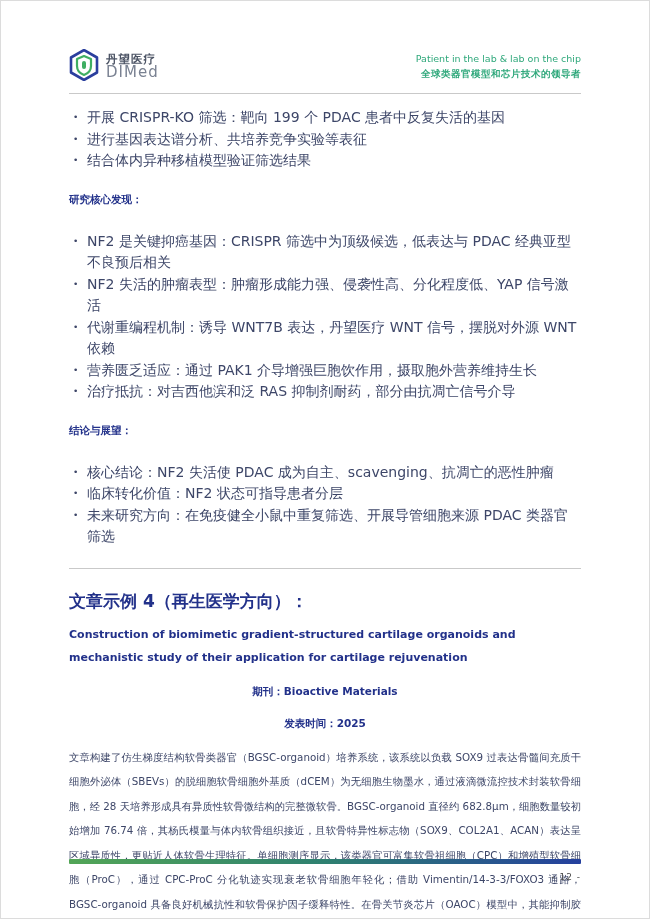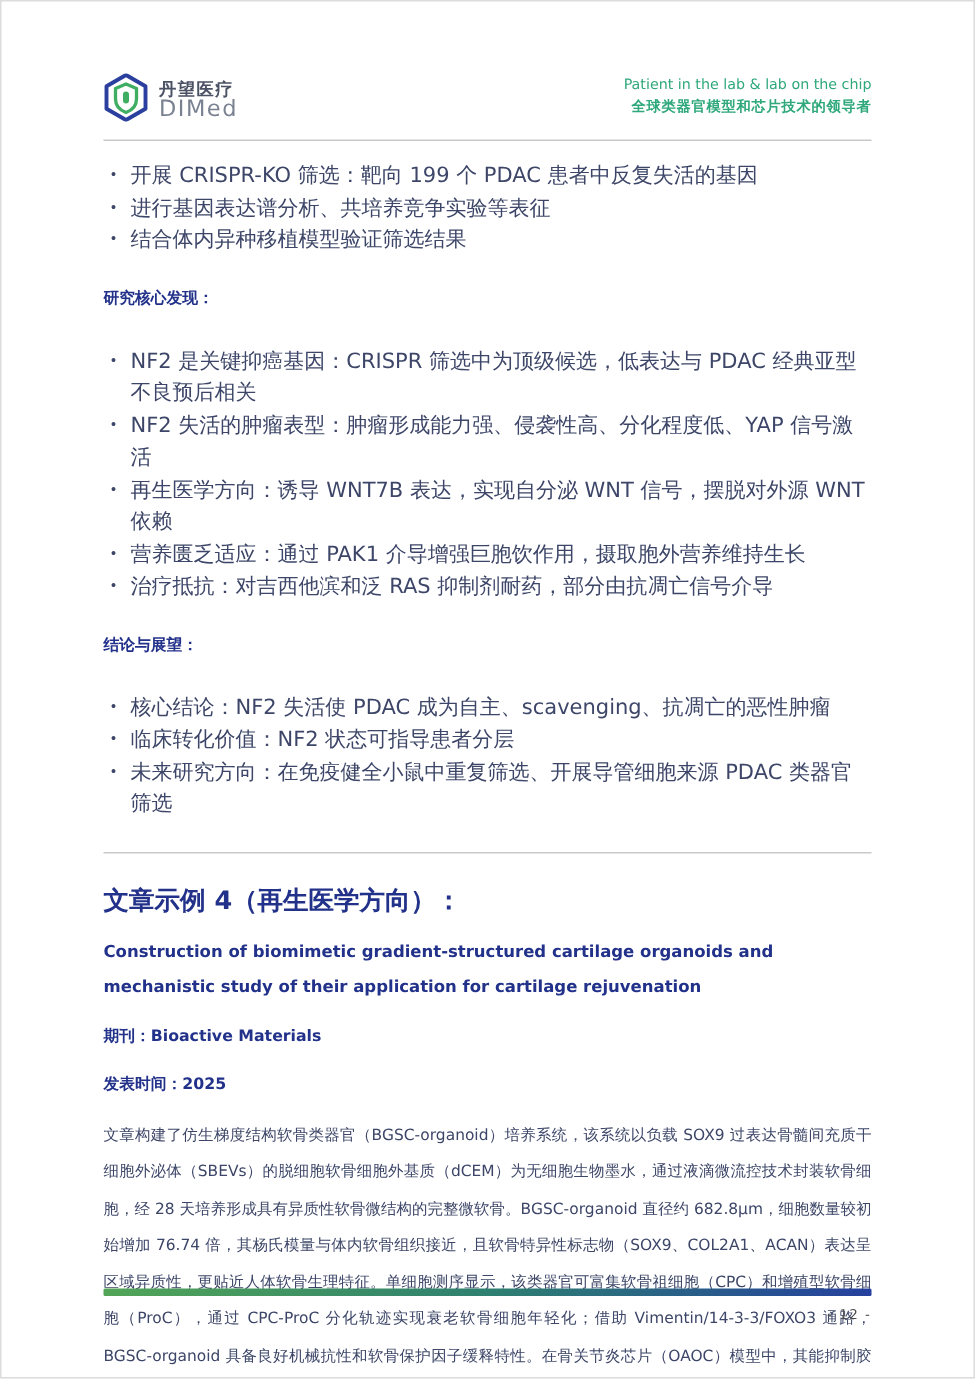--- a/index.html
+++ b/index.html
@@ -4,21 +4,21 @@
 <style>
   html,body{margin:0;padding:0;background:#e8e8e8;}
   body{font-family:"DejaVu Sans","Liberation Sans",sans-serif;}
   .page{
     position:relative;width:650px;height:919px;margin:0 auto;
     background:#ffffff;box-sizing:border-box;
     padding:48px 68px 0 68px;overflow:hidden;
     border:1px solid #dcdcdc;
   }
   
-  .header{display:flex;justify-content:space-between;align-items:flex-start;}
+  .header{display:flex;justify-content:space-between;align-items:flex-end;}
   .logo{display:flex;align-items:center;gap:7px;}
   .logo-icon{width:30px;height:32px;flex:0 0 auto;}
   .logo-text .cn{font-size:11.5px;font-weight:bold;color:#4a5263;letter-spacing:1px;line-height:14px;}
   .logo-text .en{font-size:15px;color:#7a8292;letter-spacing:1px;line-height:12px;}
   .taglines{text-align:right;}
   .taglines .en{font-size:9.5px;color:#2fa87b;line-height:15px;}
   .taglines .cn{font-size:9.5px;color:#2fa87b;font-weight:bold;letter-spacing:.5px;line-height:15px;}
   .rule{border:none;border-top:1px solid #c9c9c9;margin:12px 0 0 0;}
   
   .bullets{list-style:none;margin:13px 0 0 0;padding:0 0 0 4px;}
@@ -32,21 +32,21 @@
   .sec-heading{
     margin:17px 0 0 0;font-size:10.5px;font-weight:bold;color:#22318a;line-height:20px;
   }
   .bullets.tight{margin-top:22px;}
   .article-heading{
     margin:22px 0 0 0;font-size:17px;font-weight:bold;color:#22318a;line-height:20px;
   }
   .article-title{
     margin:12px 0 0 0;font-size:11px;font-weight:bold;color:#22318a;line-height:23px;
   }
-  .meta-line{margin:12px 0 0 0;font-size:10.5px;font-weight:bold;color:#22318a;line-height:20px;}
+  .meta-line{margin:12px 0 0 0;font-size:10.5px;font-weight:bold;color:#22318a;line-height:20px;text-align:center;}
   .abstract{
     margin:12px 0 0 0;font-size:10.3px;color:#3d4668;line-height:24.5px;
     text-align:justify;
   }
   
   .footer{position:absolute;left:68px;right:68px;bottom:36px;}
   .footer-bar{
     height:5px;border-radius:1px;
     background:linear-gradient(to right,#52a556 0%,#2e8070 50%,#25409e 100%);
   }
@@ -82,21 +82,21 @@
   <ul class="bullets">
     <li>开展 CRISPR-KO 筛选：靶向 199 个 PDAC 患者中反复失活的基因</li>
     <li>进行基因表达谱分析、共培养竞争实验等表征</li>
     <li>结合体内异种移植模型验证筛选结果</li>
   </ul>
 
   <div class="sec-heading">研究核心发现：</div>
   <ul class="bullets tight">
     <li>NF2 是关键抑癌基因：CRISPR 筛选中为顶级候选，低表达与 PDAC 经典亚型不良预后相关</li>
     <li>NF2 失活的肿瘤表型：肿瘤形成能力强、侵袭性高、分化程度低、YAP 信号激活</li>
-    <li>再生医学方向：诱导 WNT7B 表达，实现自分泌 WNT 信号，摆脱对外源 WNT 依赖</li>
+    <li>代谢重编程机制：诱导 WNT7B 表达，丹望医疗 WNT 信号，摆脱对外源 WNT 依赖</li>
     <li>营养匮乏适应：通过 PAK1 介导增强巨胞饮作用，摄取胞外营养维持生长</li>
     <li>治疗抵抗：对吉西他滨和泛 RAS 抑制剂耐药，部分由抗凋亡信号介导</li>
   </ul>
 
   <div class="sec-heading">结论与展望：</div>
   <ul class="bullets tight">
     <li>核心结论：NF2 失活使 PDAC 成为自主、scavenging、抗凋亡的恶性肿瘤</li>
     <li>临床转化价值：NF2 状态可指导患者分层</li>
     <li>未来研究方向：在免疫健全小鼠中重复筛选、开展导管细胞来源 PDAC 类器官筛选</li>
   </ul>

